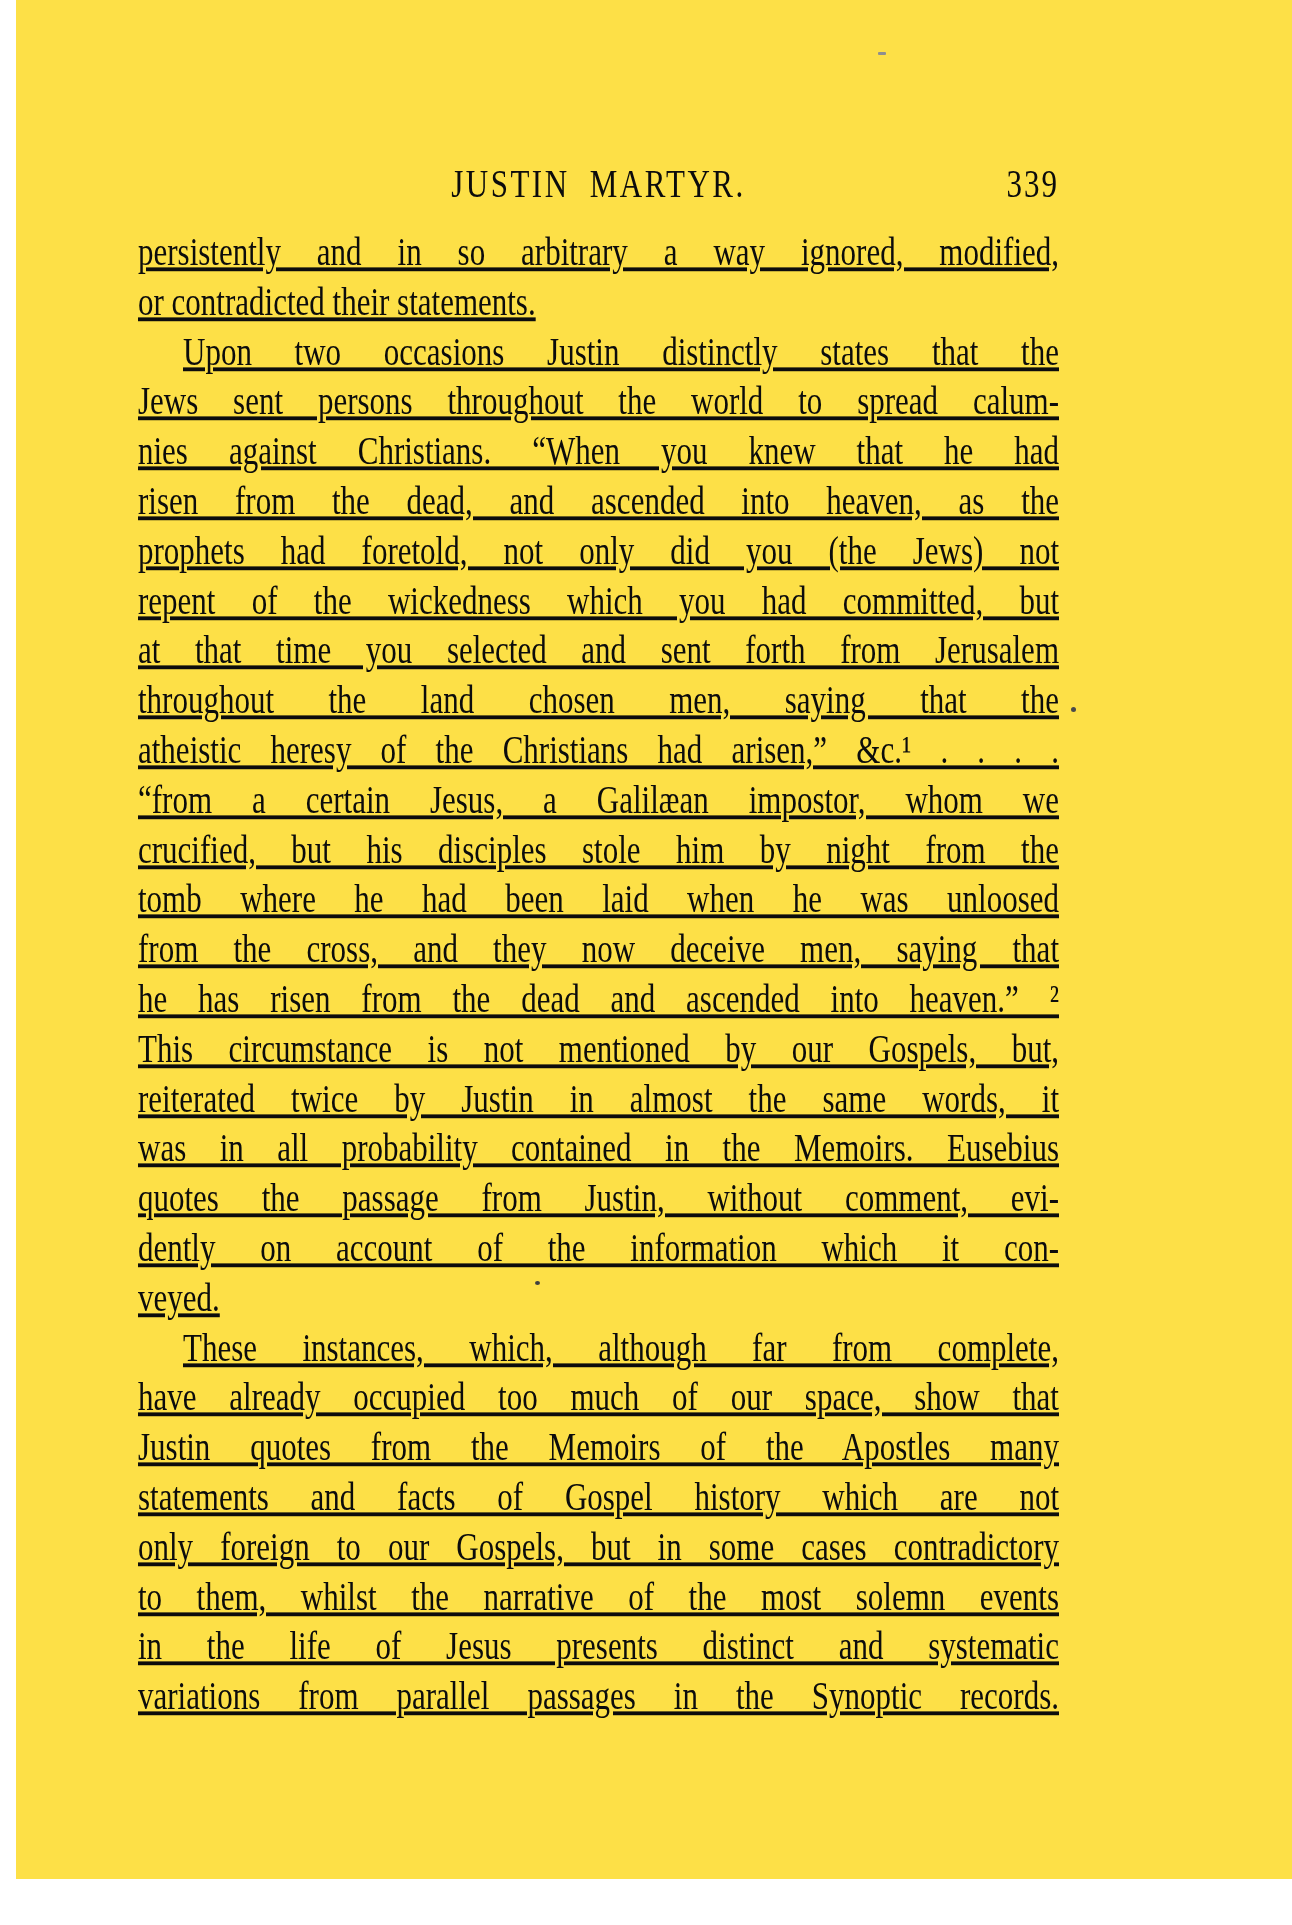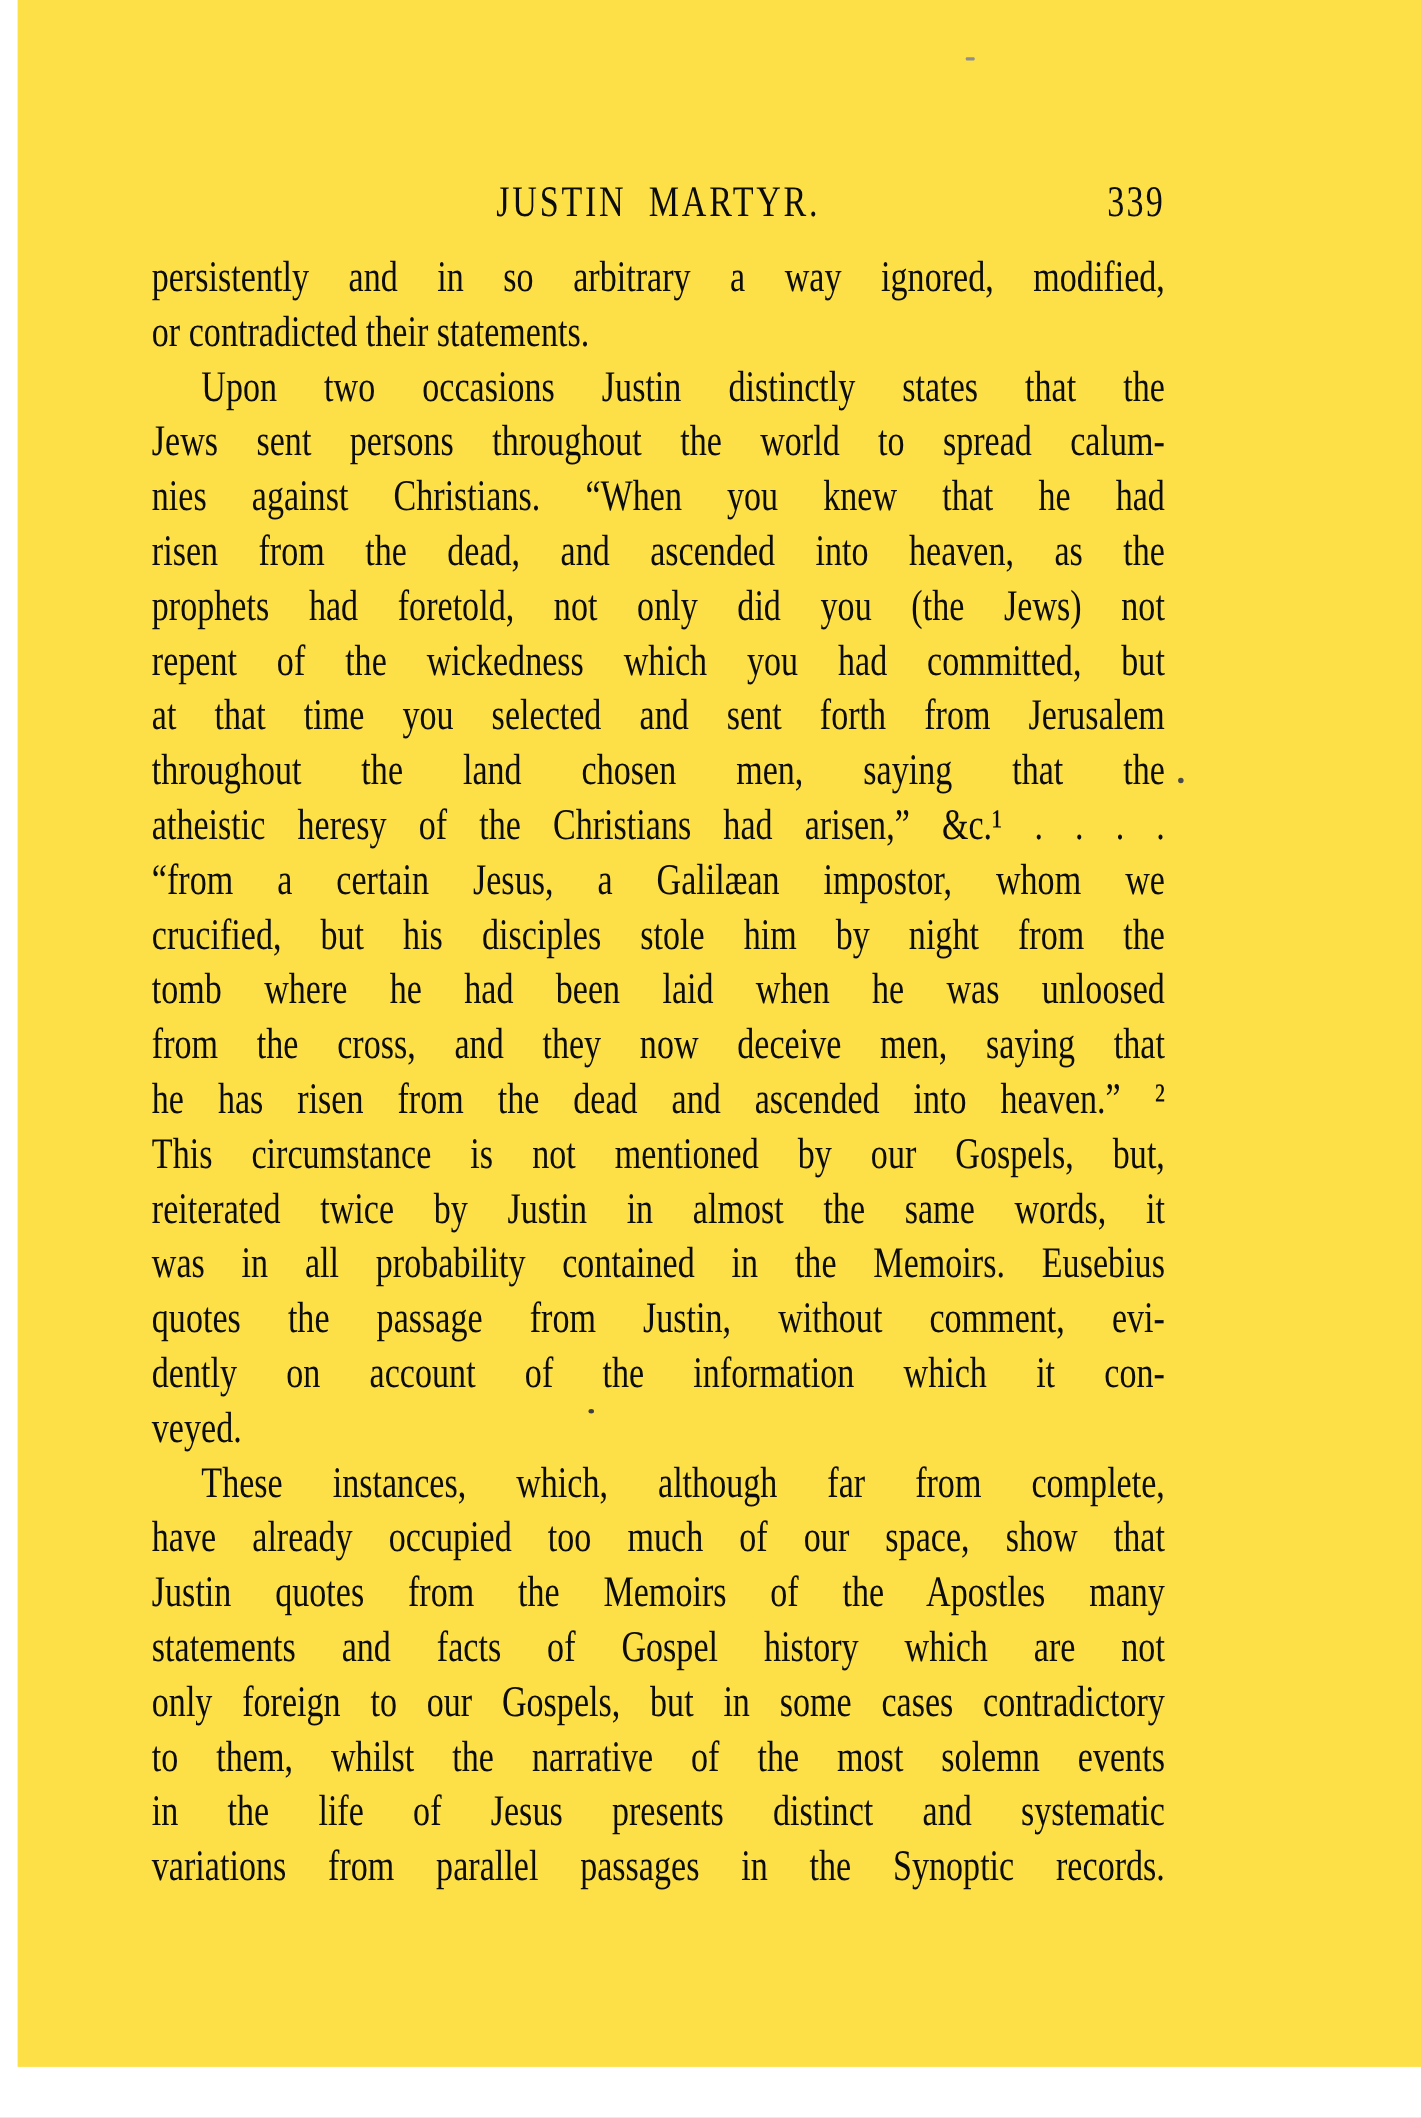--- a/index.html
+++ b/index.html
@@ -41,20 +41,21 @@
   }
 
   
   .bodytext {
     position: absolute;
     top: 227px;
     left: 122px;
     width: 921px;
     font-size: 31px;
     line-height: 49.8px;
+    text-decoration: underline;
   }
   .ln {
     height: 49.8px;
     text-align: justify;
     text-align-last: justify;
     transform: scaleY(1.28);
     transform-origin: 50% 50%;
     white-space: nowrap;
   }
   .ln.end { text-align-last: left; white-space: normal; }

